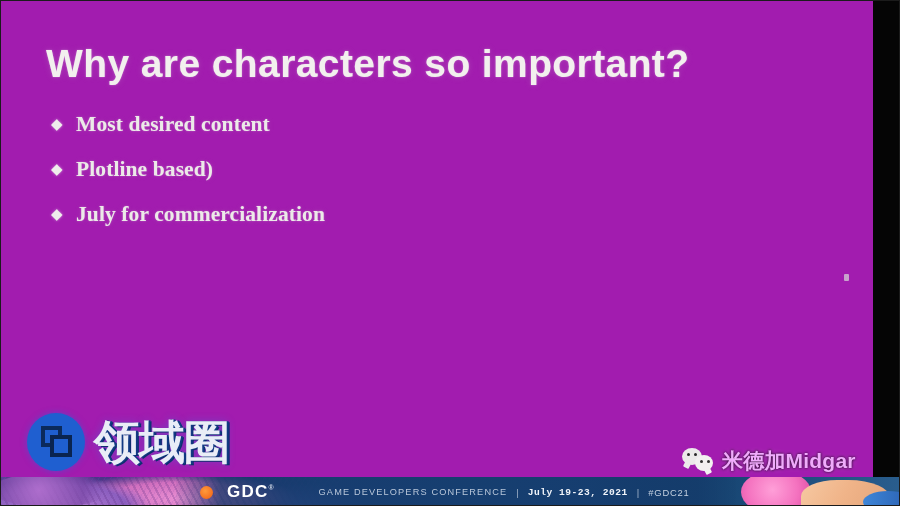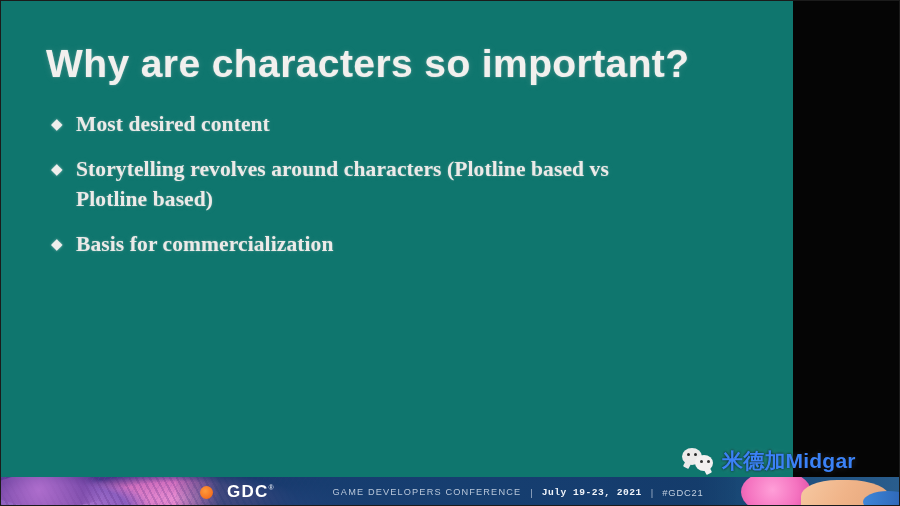--- a/index.html
+++ b/index.html
@@ -19,23 +19,23 @@
     overflow: hidden;
     background: #050505;
     box-sizing: border-box;
     border: 1px solid #1b1b1b;
   }
 
   
   .slide {
     position: absolute;
     left: 0; top: 0;
-    width: 792px;
+    width: 872px;
     height: 476px;
-    background: #0f766e;
+    background: #a21caf;
     overflow: hidden;
   }
 
   .slide-title {
     position: absolute;
     left: 45px;
     top: 41px;
     font-size: 39px;
     font-weight: 700;
     letter-spacing: 0.4px;
@@ -191,21 +191,21 @@
   .gdc-reg {
     font-size: 7px;
     vertical-align: super;
     color: #cfd8e6;
     letter-spacing: 0;
   }
   .gdc-sub {
     font-size: 9.2px;
     color: #b9c7da;
     letter-spacing: 1.15px;
-    margin-left: 23px;
+    margin-left: 9px;
     white-space: nowrap;
     padding-left: 36px;
   }
   .gdc-sep {
     font-size: 9.5px;
     color: #9fb1c8;
     margin: 0 9px;
   }
   .gdc-date {
     font-size: 9.6px;
@@ -320,21 +320,21 @@
     border-radius: 50%;
   }
   .wechat-icon .e1 { left: 5px;  top: 6px; }
   .wechat-icon .e2 { left: 12px; top: 6px; }
   .wechat-icon .e3 { left: 18px; top: 13px; background:#333; }
   .wechat-icon .e4 { left: 25px; top: 13px; background:#333; }
 
   .wm-right-text {
     font-size: 21px;
     font-weight: 700;
-    color: #3b82f6;
+    color: #f0abfc;
     letter-spacing: .2px;
     line-height: 1;
     white-space: nowrap;
     text-shadow: 0 0 3px rgba(0,0,0,.9), 0 0 6px rgba(255,255,255,.18);
   }
 </style>
 </head>
 <body>
 
 <div id="screen">
@@ -346,35 +346,41 @@
     <div class="bullets">
 
       <div class="bullet-row">
         <span class="bullet-marker">◆</span>
         <span class="bullet-text">Most desired content</span>
       </div>
 
       <div class="bullet-row">
         <span class="bullet-marker">◆</span>
         <span class="bullet-text">
-          <span>Storytelling revolves around characters (Plotline based vs</span>
           <span class="cont">Plotline based)</span>
         </span>
       </div>
 
       <div class="bullet-row">
         <span class="bullet-marker">◆</span>
-        <span class="bullet-text">Basis for commercialization</span>
+        <span class="bullet-text">July for commercialization</span>
       </div>
 
     </div>
 
     <div class="cursor-speck"></div>
   </div>
 
+  <div class="wm-left">
+    <div class="wm-left-icon">
+      <span class="sq-back"></span>
+      <span class="sq-front"></span>
+    </div>
+    <div class="wm-left-text">领域圈</div>
+  </div>
 
   <div class="wm-right">
     <div class="wechat-icon">
       <span class="bub-a"></span>
       <span class="bub-b"></span>
       <span class="eye e1"></span>
       <span class="eye e2"></span>
       <span class="eye e3"></span>
       <span class="eye e4"></span>
     </div>

